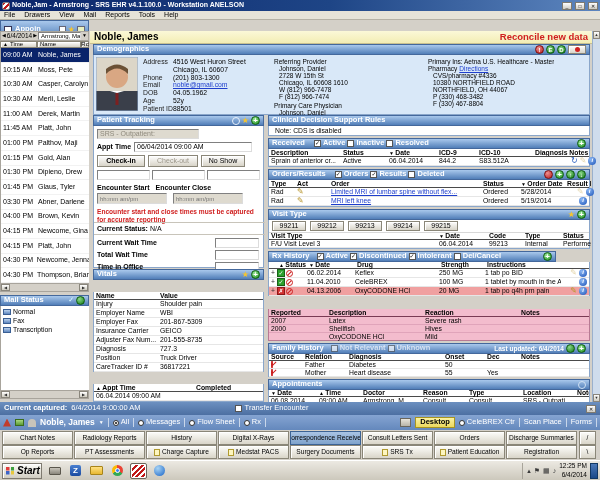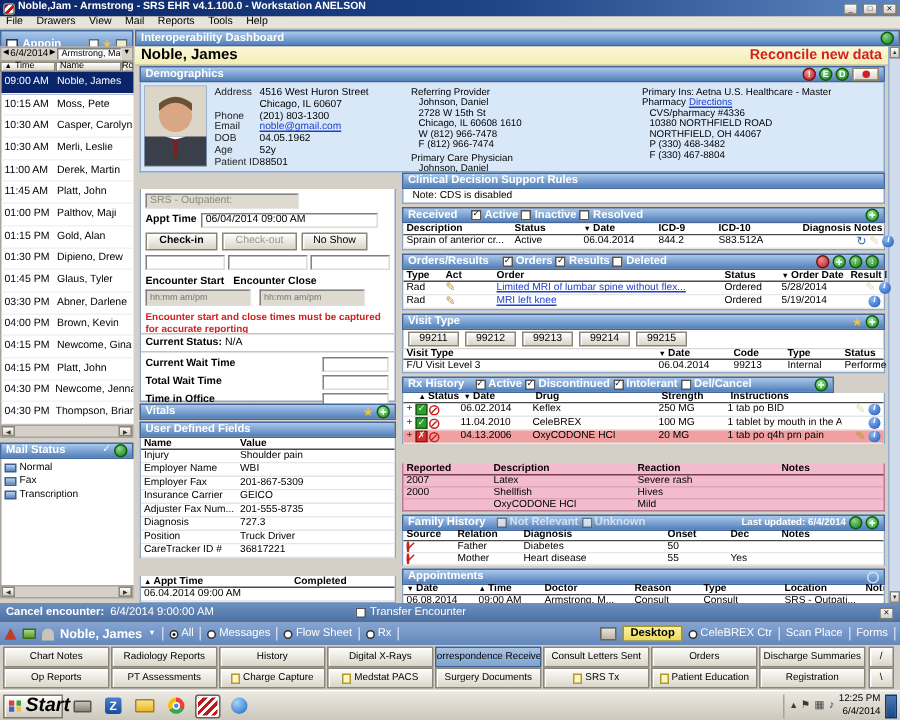--- a/index.html
+++ b/index.html
@@ -69,21 +69,21 @@
 
 .encbar{background:linear-gradient(#6c90c0,#4c6fa2);color:#fff;font-size:7.5px;display:flex;align-items:center;gap:4px;padding:0 4px}
 .patbar{background:linear-gradient(#85a4d2,#6488bc);color:#fff;font-size:7.5px;display:flex;align-items:center;gap:4px;padding:0 3px}
 .sep{width:1px;height:9px;background:#c8d6ea;flex:none}
 .chip{background:linear-gradient(#fbf2a0,#ecd95e);border:1px solid #a89420;color:#000;font-weight:bold;padding:0 4px;height:11px;display:flex;align-items:center}
 .tabbtn{position:absolute;height:14px;width:71px;background:linear-gradient(#fdfdfa,#d9d5c9);border:1px solid #8a8678;box-shadow:inset 1px 1px 0 #fff;font-size:6.6px;display:flex;align-items:center;justify-content:center;gap:2px;white-space:nowrap;overflow:hidden}
 .tabbtn.sel{background:linear-gradient(#a9c4e4,#7fa3cc);border-color:#3c6394;box-shadow:none}
 .formic{width:6px;height:7px;background:#fdf6c0;border:1px solid #b09a30;flex:none}
 
 .taskbar{left:0;top:460px;width:600px;height:20px;background:linear-gradient(#ece9e2,#ccc8bc);border-top:1px solid #fff;display:flex;align-items:center;gap:4px;padding:0 2px}
-.startbtn{width:40px;height:16px;background:linear-gradient(#fdfdfa,#d0ccc0);border:1px solid #7e7a70;box-shadow:inset 1px 1px 0 #fff;display:flex;align-items:center;gap:3px;padding:0 3px;font-weight:bold;font-style:italic;font-size:13px}
+.startbtn{width:40px;height:16px;background:linear-gradient(#fdfdfa,#d0ccc0);border:1px solid #7e7a70;box-shadow:inset 1px 1px 0 #fff;display:flex;align-items:center;gap:3px;padding:0 3px;font-weight:bold;font-style:italic;font-size:10px}
 .winflag{width:8px;height:8px;flex:none;background:
  linear-gradient(#e03c3c,#e03c3c) 0 0/3.5px 3.5px no-repeat,
  linear-gradient(#3ca03c,#3ca03c) 4.5px 0/3.5px 3.5px no-repeat,
  linear-gradient(#3c64c8,#3c64c8) 0 4.5px/3.5px 3.5px no-repeat,
  linear-gradient(#e8c83c,#e8c83c) 4.5px 4.5px/3.5px 3.5px no-repeat}
 .ql{width:17px;height:16px;border-radius:2px;flex:none;display:flex;align-items:center;justify-content:center}
 .srs-stripes{background:repeating-linear-gradient(135deg,#c01818 0 2px,#fff 2px 4px);border:1px solid #888}
 .tray{margin-left:auto;display:flex;align-items:center;gap:3px;border-left:1px solid #a8a49a;padding-left:4px;height:16px}
 .tray-g{font-size:7px;color:#3a3a3a;line-height:8px}
 .clock{font-size:6.5px;text-align:right;line-height:1.25}
@@ -225,26 +225,20 @@
     <div class="flex" style="gap:2px;height:9px">
         <span class="mail-ic"></span>
         <span style="font-size:6.8px">Transcription</span>
       </div>
   </div>
   <div class="abs scrollh" style="left:0;top:390px;width:89px;height:9px">
     <span class="sarrow">◀</span>
     <span class="sarrow">▶</span>
   </div>
 
-  <div class="abs bluehdr" style="left:90px;top:20px;width:510px;height:11px">
-    <span>Interoperability Dashboard</span>
-    <span class="hdr-r">
-        <span class="gcirc"></span>
-      </span>
-  </div>
   <div class="abs flex" style="left:90px;top:31px;width:502px;height:13px;background:linear-gradient(#fbf8d8,#f3edb4);border-bottom:1px solid #c8c090;padding:0 4px">
     <span style="font-weight:bold;font-size:10px">Noble, James</span>
     <span style="margin-left:auto;color:#d02020;font-weight:bold;font-size:9.5px">Reconcile new data</span>
   </div>
   <div class="abs vscroll" style="left:592px;top:31px;width:8px;height:371px">
     <span class="sarrow-v">▲</span>
     <span class="sarrow-v">▼</span>
   </div>
 
   <div class="abs bluehdr" style="left:93px;top:44px;width:497px;height:11px">
@@ -318,20 +312,28 @@
         <span class="link">Directions</span>
       </div>
       <div style="padding-left:5px">CVS/pharmacy #4336</div>
       <div style="padding-left:5px">10380 NORTHFIELD ROAD</div>
       <div style="padding-left:5px">NORTHFIELD, OH 44067</div>
       <div style="padding-left:5px">P (330) 468-3482</div>
       <div style="padding-left:5px">F (330) 467-8804</div>
     </div>
   </div>
 
+  <div class="abs bluehdr" style="left:93px;top:115px;width:171px;height:11px">
+    <span>Patient Tracking</span>
+    <span class="hdr-r">
+      <span style="width:8px;height:8px;border-radius:50%;border:1px solid #e8f0fa;flex:none"></span>
+      <span class="star"></span>
+      <span class="gplus"></span>
+    </span>
+  </div>
   <div class="abs panelb" style="left:93px;top:126px;width:171px;height:142px">
     <div class="abs inset gray nowrap" style="left:3px;top:3px;width:102px;height:10px">SRS - Outpatient:</div>
     <div class="abs flex" style="left:3px;top:16px;gap:3px">
       <span style="font-weight:bold;font-size:7px">Appt Time</span>
       <span class="inset nowrap" style="width:118px;height:10px">06/04/2014 09:00 AM</span>
     </div>
     <div class="abs flex" style="left:3px;top:29px;gap:3px">
       <span class="btn" style="width:48px;height:12px;font-weight:bold">Check-in</span>
       <span class="btn dis" style="width:50px;height:12px">Check-out</span>
       <span class="btn" style="width:44px;height:12px">No Show</span>
@@ -371,23 +373,20 @@
   </div>
 
   <div class="abs bluehdr" style="left:93px;top:269px;width:171px;height:11px">
     <span>Vitals</span>
     <span class="hdr-r">
         <span class="star"></span>
         <span class="gplus"></span>
       </span>
   </div>
 
-  <div class="abs bluehdr" style="left:93px;top:281px;width:171px;height:11px">
-    <span>User Defined Fields</span>
-  </div>
   <div class="abs panelb" style="left:93px;top:292px;width:171px;height:80px">
     <div class="cols" style="height:8px">
       <span style="width:64px">Name</span>
       <span style="width:100px">Value</span>
     </div>
     <div class="trow" style="height:9px">
         <span style="width:64px">Injury</span>
         <span style="width:100px">Shoulder pain</span>
       </div>
     <div class="trow" style="height:9px">
@@ -716,21 +715,21 @@
       <span style="width:44px">09:00 AM</span>
       <span style="width:60px">Armstrong, M...</span>
       <span style="width:46px">Consult</span>
       <span style="width:54px">Consult</span>
       <span style="width:54px">SRS - Outpati...</span>
       <span style="width:14px"></span>
     </div>
   </div>
 
   <div class="abs encbar" style="left:0;top:402px;width:600px;height:13px">
-    <span style="font-weight:bold">Cancel encounter:</span>
+    <span style="font-weight:bold">Current captured:</span>
     <span>6/4/2014 9:00:00 AM</span>
     <span class="flex" style="gap:3px;margin-left:90px">
       <span class="cb"></span>
       <span>Transfer Encounter</span>
     </span>
     <span class="winbtn" style="margin-left:auto">✕</span>
   </div>
 
   <div class="abs patbar" style="left:0;top:415px;width:600px;height:15px">
     <span style="width:8px;height:8px;background:#c23c2c;clip-path:polygon(50% 0,100% 100%,0 100%);flex:none"></span>

